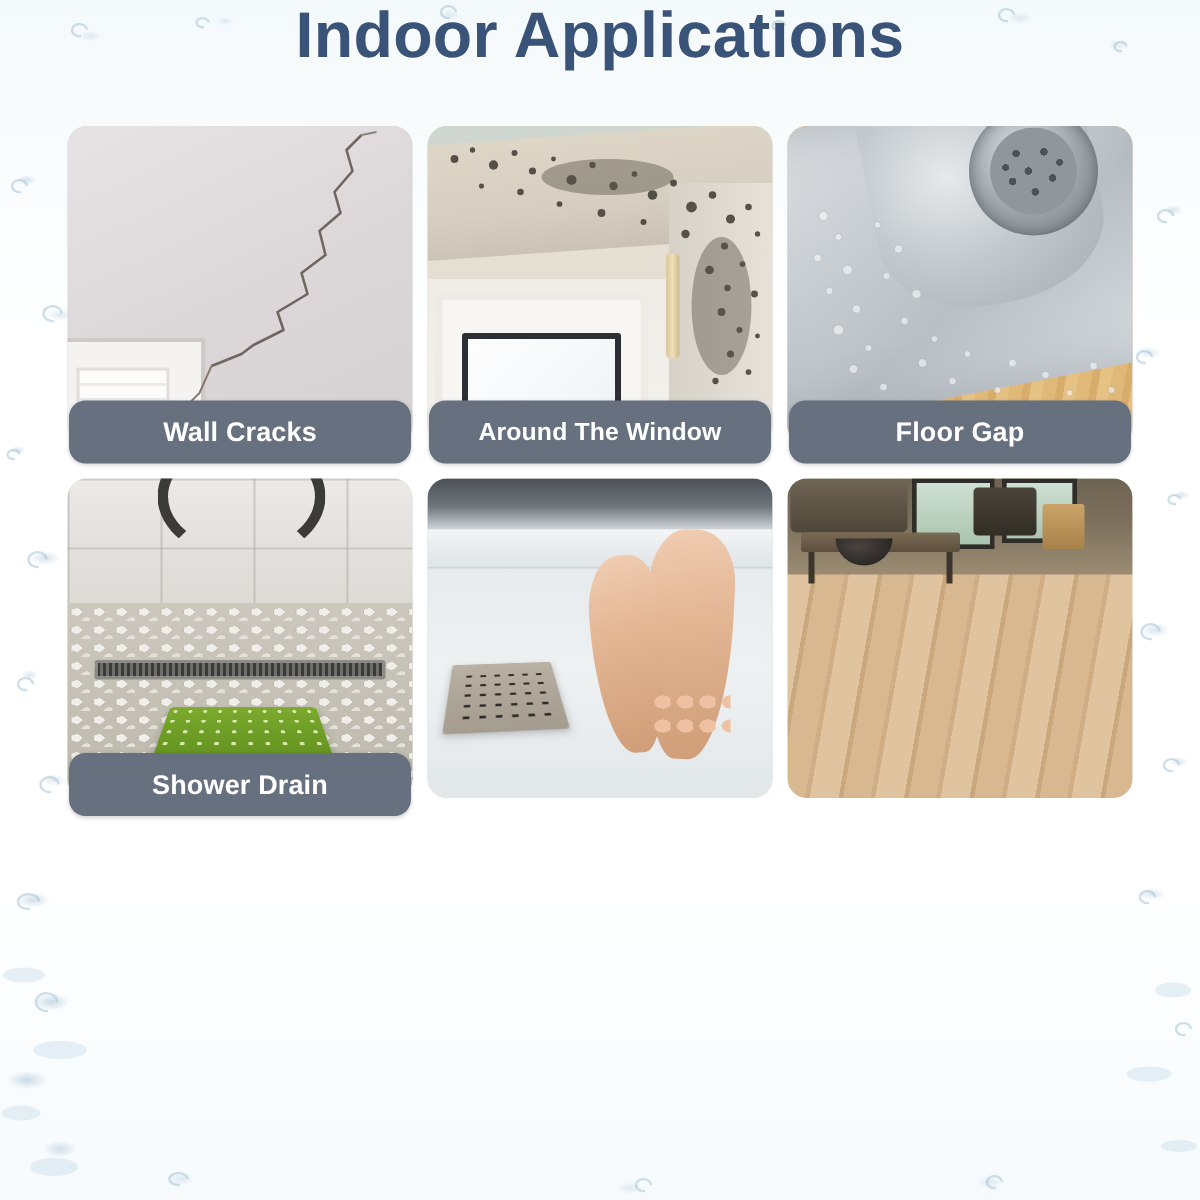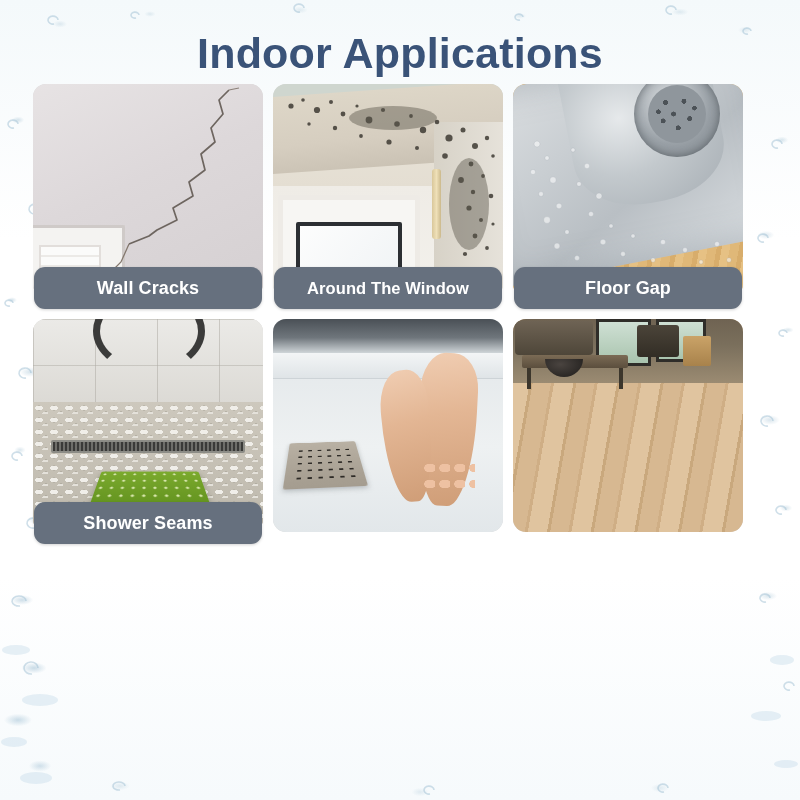--- a/index.html
+++ b/index.html
@@ -51,37 +51,37 @@
   }
   
   #bg-rings { position:absolute; inset:0; pointer-events:none; }
 
   
   #title-bar {
     position: absolute;
     top: 0; left: 0; right: 0;
     height: 78px;
     display: flex;
-    align-items: flex-end;
+    align-items: flex-start;
     justify-content: center;
   }
   #page-title {
     font-size: 43px;
     font-weight: bold;
     color: #3a5378;
     letter-spacing: .2px;
     text-shadow: 0 1px 1px rgba(255,255,255,.9);
     white-space: nowrap;
   }
 
   
   #grid {
     position: absolute;
     top: 84px;
-    left: 33px;
+    left: 45px;
     width: 710px;
     display: grid;
     grid-template-columns: repeat(3, 230px);
     grid-template-rows: repeat(3, 235px);
     column-gap: 10px;
     row-gap: 0px;
   }
 
   .card {
     position: relative;
@@ -597,21 +597,21 @@
     <div class="photo">
       <div class="scene s-shower">
         <div class="wall"></div>
         <div class="hose"></div>
         <div class="pebbles"></div>
         <div class="drain"></div>
         <div class="mat"></div>
       </div>
     </div>
     <div class="label">
-      <span>Shower Seams</span>
+      <span>Shower Drain</span>
     </div>
   </div>
 
   <div class="card row3">
     <div class="photo">
       <div class="scene s-drain">
         <div class="ledge"></div>
         <div class="kerb"></div>
         <div class="footR"></div>
         <div class="footL"></div>

